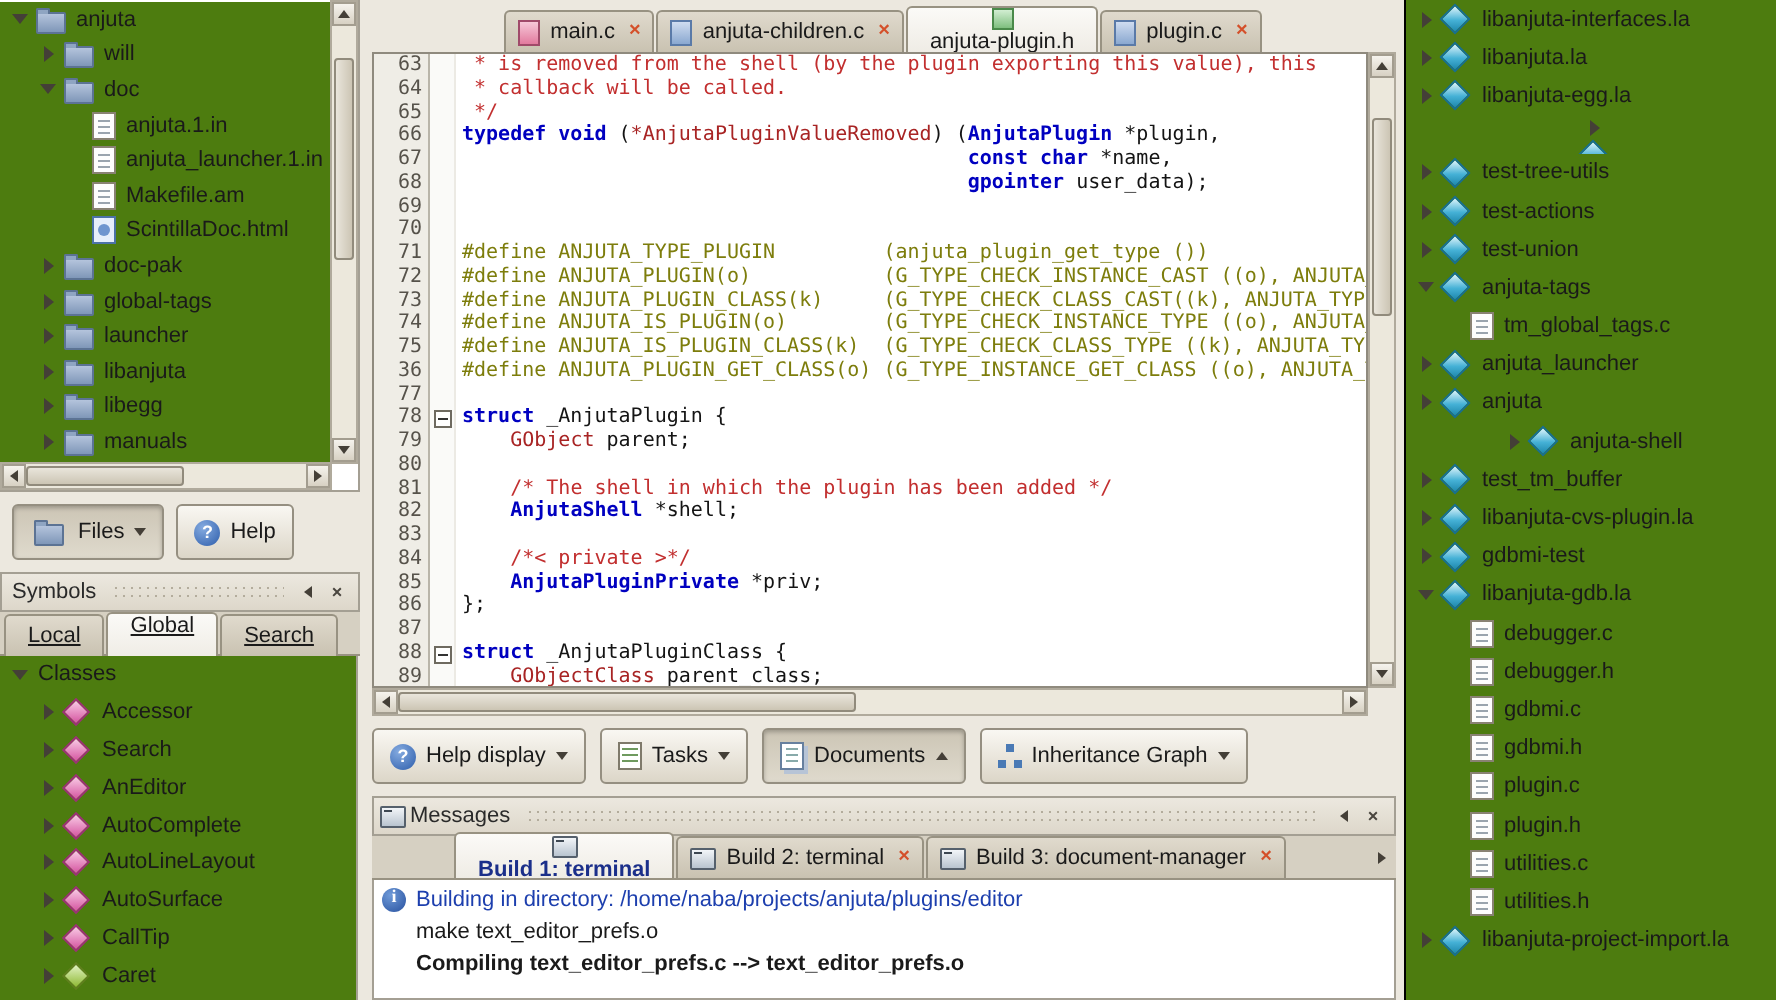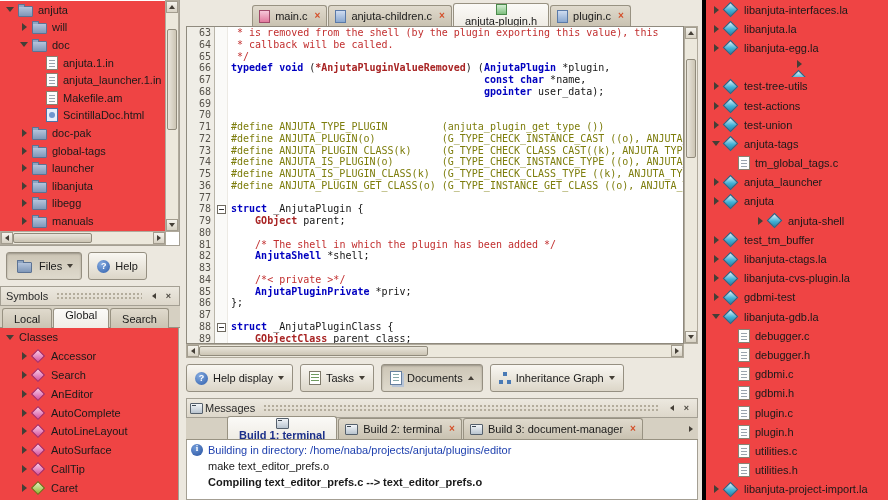--- a/index.html
+++ b/index.html
@@ -1,21 +1,21 @@
 <!DOCTYPE html>
 <html><head>
 <meta charset="utf-8">
 <style>
   html,body{margin:0;padding:0;width:888px;height:500px;overflow:hidden;
     font-family:"Liberation Sans",sans-serif;font-size:11px;color:#1a1a1a;background:#ece8df;}
   #app{position:absolute;inset:0;width:888px;height:500px;}
   .abs{position:absolute;box-sizing:border-box;}
 
   
-  .tree{background:#ef4444;overflow:hidden;}
+  .tree{background:#4d7c0f;overflow:hidden;}
   .tree-row{display:flex;align-items:center;white-space:nowrap;overflow:hidden;}
   .exp{width:12px;flex:0 0 12px;display:inline-flex;align-items:center;justify-content:center;}
   .exp-closed::before{content:'';border-left:5px solid #443f37;border-top:4px solid transparent;border-bottom:4px solid transparent;}
   .exp-open::before{content:'';border-top:5px solid #443f37;border-left:4px solid transparent;border-right:4px solid transparent;}
   .tree-label{padding-left:3px;}
 
   
   .ic{flex:0 0 auto;display:inline-block;}
   .ic-folder{width:13px;height:9px;background:linear-gradient(#b4c4dc,#7f97b8);border:1px solid #5c7394;border-radius:1px;position:relative;margin:3px 2px 0 2px;}
   .ic-folder::before{content:'';position:absolute;top:-3px;left:-1px;width:5px;height:2px;background:#8fa5c2;border:1px solid #5c7394;border-bottom:none;border-radius:1px 1px 0 0;}
@@ -86,32 +86,32 @@
   
   #code-lines{position:absolute;left:0;top:0;right:0;bottom:0;background:#fff;overflow:hidden;}
   .code-row{display:flex;height:11.75px;line-height:11.75px;font-family:"DejaVu Sans Mono",monospace;font-size:10px;}
   .ln{flex:0 0 24px;width:24px;text-align:right;padding-right:3px;background:#efede6;color:#56524a;border-right:1px solid #b9b5a9;}
   .fold{flex:0 0 12px;width:12px;background:#fafaf8;position:relative;border-right:1px solid #eceae4;}
   .fold.minus::before{content:'';position:absolute;left:2px;top:2px;width:7px;height:7px;border:1px solid #6e6a60;background:#fff;}
   .fold.minus::after{content:'';position:absolute;left:4px;top:6px;width:5px;height:1px;background:#333;}
   .codetext{white-space:pre;padding-left:3px;overflow:hidden;}
   .c-com{color:#c22f2f;}
   .c-kw{color:#0000c0;font-weight:bold;}
-  .c-usr{color:#a82424;font-weight:bold;}
+  .c-usr{color:#a82424;font-weight:normal;}
   .c-pp{color:#7d7d0c;}
   .c-pl{color:#141414;}
 
   
   .msg-line{display:flex;align-items:center;height:16px;padding-left:4px;white-space:nowrap;overflow:hidden;}
   .msg-sp{flex:0 0 12px;width:12px;}
   .msg-text{padding-left:5px;}
   .msg-info .msg-text{color:#1d3fae;}
   .msg-bold .msg-text{font-weight:bold;}
 
-  .sym-tabbar{display:flex;align-items:flex-start;background:#d6d0c2;border-bottom:1px solid #989282;padding:2px 2px 0 2px;}
+  .sym-tabbar{display:flex;align-items:center;background:#d6d0c2;border-bottom:1px solid #989282;padding:2px 2px 0 2px;text-decoration:underline;}
 
   .splitter{background:#ece8df;}
 </style>
 </head>
 <body>
 
 <div id="app">
 
   <div class="abs" style="left:0;top:0;width:180px;height:246px;background:#fff;border-right:1px solid #a49f93;border-bottom:1px solid #a49f93;">
     <div id="file-tree" class="tree abs" style="left:0;top:1px;width:166px;height:231px;">
@@ -541,21 +541,21 @@
           <span class="msg-sp"></span>
           <span class="msg-text">make text_editor_prefs.o</span>
         </div>
         <div class="msg-line msg-bold">
           <span class="msg-sp"></span>
           <span class="msg-text">Compiling text_editor_prefs.c --&gt; text_editor_prefs.o</span>
         </div>
       </div>
   </div>
 
-  <div id="project-tree" class="tree abs" style="left:702px;top:0;width:186px;height:500px;border-left:4px solid #000000;">
+  <div id="project-tree" class="tree abs" style="left:702px;top:0;width:186px;height:500px;border-left:1px solid #000000;">
       <div class="tree-row" style="height: 19.2px; padding-left: 4px;">
         <span class="exp exp-closed"></span>
         <span class="ic ic-target"></span>
         <span class="tree-label">libanjuta-interfaces.la</span>
       </div>
       <div class="tree-row" style="height: 19.2px; padding-left: 4px;">
         <span class="exp exp-closed"></span>
         <span class="ic ic-target"></span>
         <span class="tree-label">libanjuta.la</span>
       </div>
@@ -610,25 +610,20 @@
         <span class="tree-label">anjuta-shell</span>
       </div>
       <div class="tree-row" style="height: 19.2px; padding-left: 4px;">
         <span class="exp exp-closed"></span>
         <span class="ic ic-target"></span>
         <span class="tree-label">test_tm_buffer</span>
       </div>
       <div class="tree-row" style="height: 19.2px; padding-left: 4px;">
         <span class="exp exp-closed"></span>
         <span class="ic ic-target"></span>
-        <span class="tree-label">libanjuta-ctags.la</span>
-      </div>
-      <div class="tree-row" style="height: 19.2px; padding-left: 4px;">
-        <span class="exp exp-closed"></span>
-        <span class="ic ic-target"></span>
         <span class="tree-label">libanjuta-cvs-plugin.la</span>
       </div>
       <div class="tree-row" style="height: 19.2px; padding-left: 4px;">
         <span class="exp exp-closed"></span>
         <span class="ic ic-target"></span>
         <span class="tree-label">gdbmi-test</span>
       </div>
       <div class="tree-row" style="height: 19.2px; padding-left: 4px;">
         <span class="exp exp-open"></span>
         <span class="ic ic-target"></span>

